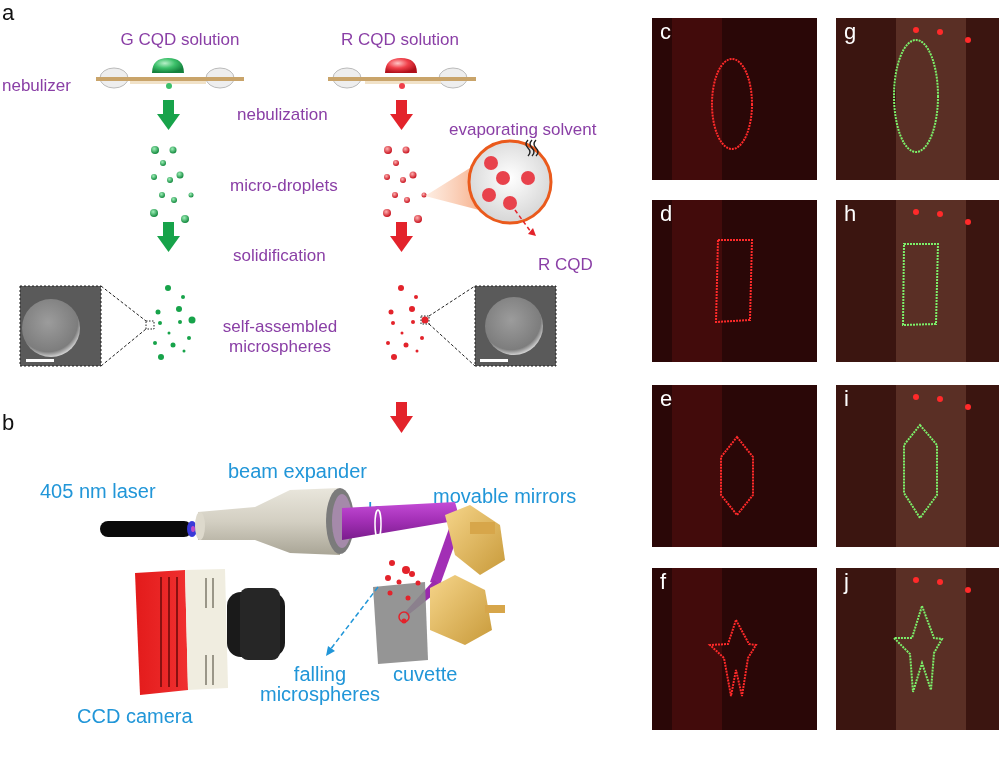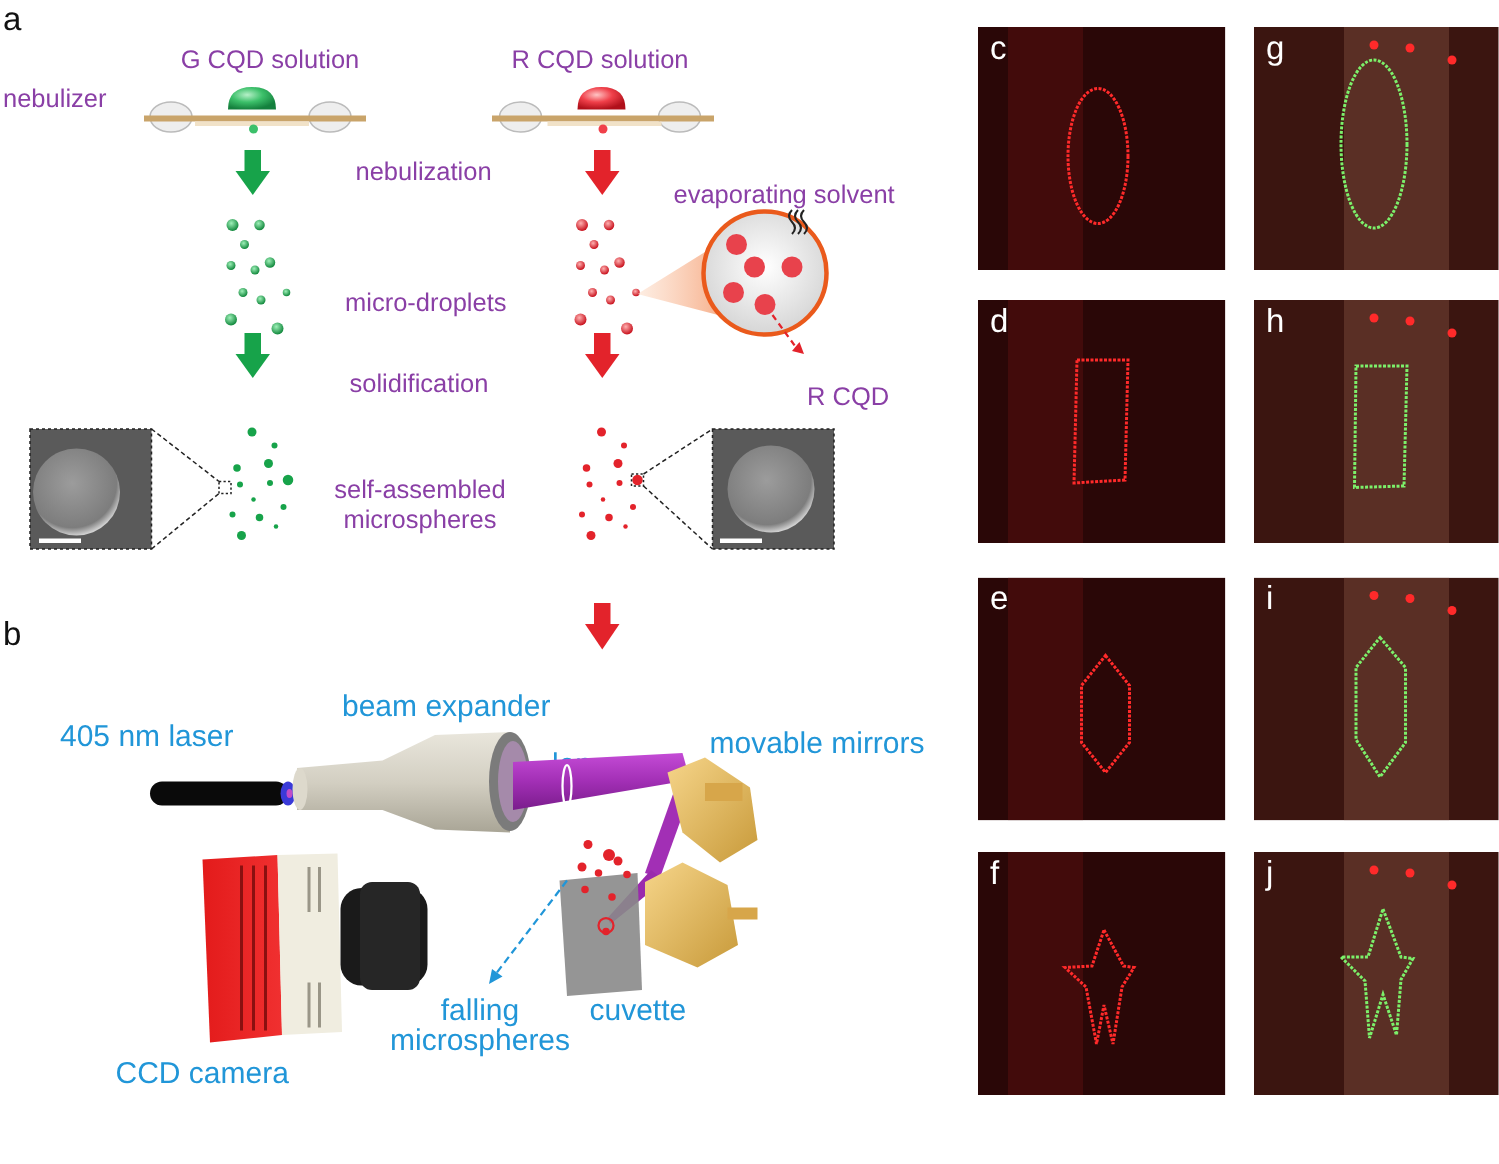--- a/index.html
+++ b/index.html
@@ -14,23 +14,23 @@
   .photo .lbl{position:absolute;left:8px;top:3px;color:#fff;font-size:22px;line-height:1;}
   .photo svg{position:absolute;left:0;top:0;}
 </style>
 </head>
 <body>
 
 <div class="panel-letter" style="left:2px;top:2px;">a</div>
 
 <div class="abs purple center" style="left:110px;top:30px;width:140px;">G CQD solution</div>
 <div class="abs purple center" style="left:330px;top:30px;width:140px;">R CQD solution</div>
-<div class="abs purple" style="left:2px;top:56px;">nebulizer</div>
+<div class="abs purple" style="left:2px;top:76px;">nebulizer</div>
 <div class="abs purple" style="left:237px;top:105px;">nebulization</div>
-<div class="abs purple" style="left:230px;top:192px;">micro-droplets</div>
+<div class="abs purple" style="left:230px;top:176px;">micro-droplets</div>
 <div class="abs purple" style="left:233px;top:246px;">solidification</div>
 <div class="abs purple center" style="left:215px;top:317px;width:130px;">self-assembled</div>
 <div class="abs purple center" style="left:215px;top:337px;width:130px;">microspheres</div>
 <div class="abs purple" style="left:449px;top:120px;">evaporating solvent</div>
 <div class="abs purple" style="left:538px;top:242px;margin-top:13px;">R CQD</div>
 
 <svg width="640" height="420">
   <defs>
     <radialGradient id="gdrop" cx="40%" cy="35%" r="65%">
         <stop offset="0" stop-color="#b6f0c8"></stop>
@@ -194,21 +194,21 @@
 </svg>
 
 <svg width="640" height="20" style="top:416px;">
   <polygon points="390,0 413,0 401.5,17" fill="#e3232b"></polygon>
 </svg>
 
 <div class="panel-letter" style="left:2px;top:412px;">b</div>
 <div class="abs blue" style="left:40px;top:480px;">405 nm laser</div>
 <div class="abs blue" style="left:228px;top:460px;">beam expander</div>
 <div class="abs blue" style="left:368px;top:499px;">lens</div>
-<div class="abs blue" style="left:433px;top:485px;margin-left:40px;">movable mirrors</div>
+<div class="abs blue" style="left:433px;top:485px;">movable mirrors</div>
 <div class="abs blue" style="left:393px;top:663px;">cuvette</div>
 <div class="abs blue center" style="left:260px;top:663px;width:120px;">falling</div>
 <div class="abs blue center" style="left:260px;top:683px;width:120px;">microspheres</div>
 <div class="abs blue" style="left:77px;top:705px;">CCD camera</div>
 
 <svg width="640" height="776" style="pointer-events:none;">
   <defs>
     <linearGradient id="metal" x1="0" y1="0" x2="0" y2="1">
         <stop offset="0" stop-color="#e9e6dc"></stop>
         <stop offset="0.5" stop-color="#d3cfc2"></stop>

